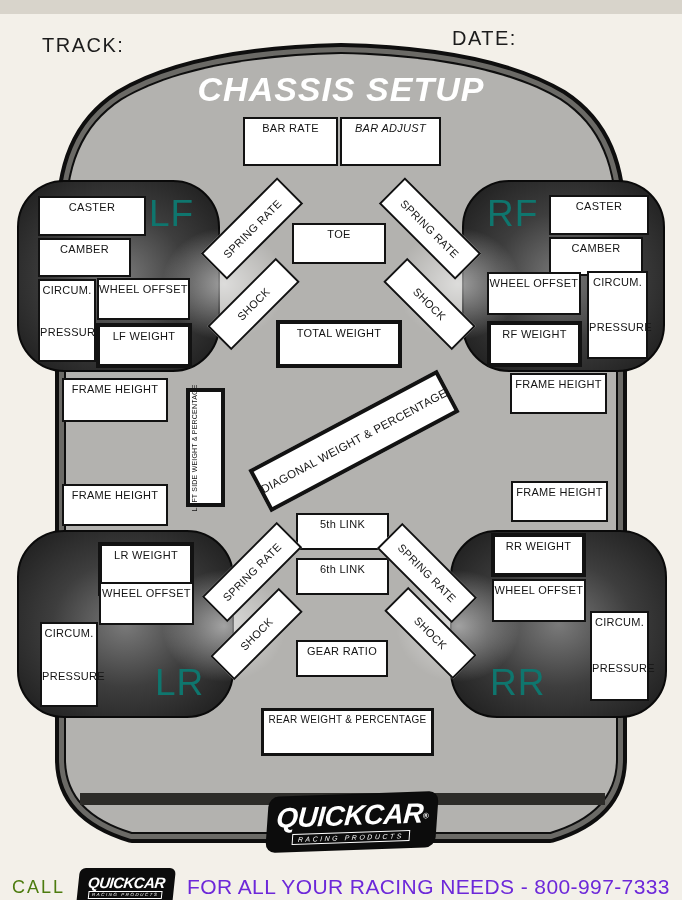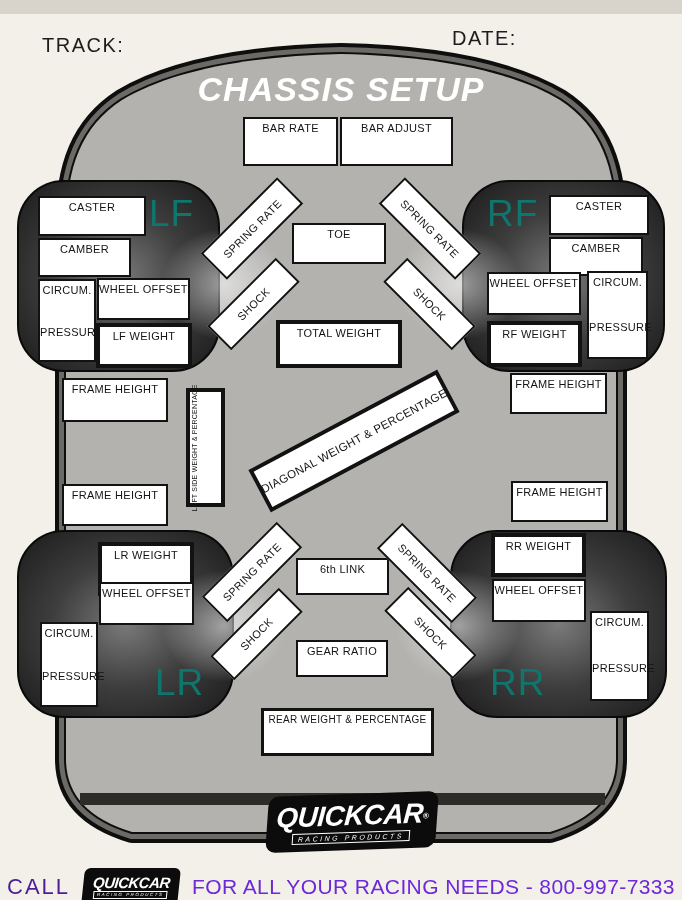--- a/index.html
+++ b/index.html
@@ -56,21 +56,21 @@
   .strip {
     margin-top:2px; border:1.5px solid #ffffff; padding:0 5px;
     color:#ffffff; font-style:italic; font-size:7px; letter-spacing:2.5px;
     line-height:9px; white-space:nowrap;
   }
 
   .footer {
     position:absolute; left:0; right:0; top:851px; height:44px;
     display:flex; align-items:center; justify-content:center; gap:13px;
   }
-  .footer .call { font-size:22px; letter-spacing:2px; color:#4c1d95; }
+  .footer .call { font-size:18px; letter-spacing:2px; color:#4d7c0f; }
   .footer .needs { font-size:21px; letter-spacing:0.4px; color:#6d28d9; white-space:nowrap; }
   .mini-logo {
     width:96px; height:38px; background:#0c0c0c; border-radius:6px;
     transform:skewX(-6deg);
     display:flex; flex-direction:column; align-items:center; justify-content:center;
     flex:0 0 auto;
   }
   .mini-logo .brand { font-size:15px; }
   .mini-logo .strip { margin-top:1px; border-width:1px; font-size:4.5px; letter-spacing:1.5px; line-height:6px; padding:0 3px; }
 </style>
@@ -112,21 +112,21 @@
     <ellipse cx="458" cy="612" rx="62" ry="56" fill="url(#hl)"></ellipse>
   </svg>
 
   <div class="hdr-label" style="left:42px; top:20px;">TRACK:</div>
   <div class="hdr-label" style="left:452px; top:13px;">DATE:</div>
   <div class="title">CHASSIS SETUP</div>
 
   <div class="fbox" style="left:243px; top:103px; width:95px; height:49px;">
     <span class="flabel">BAR RATE</span>
   </div>
-  <div class="fbox" style="left:340px; top:103px; width:113px; height:49px;">
+  <div class="fbox" style="left:340px; top:103px; width:101px; height:49px;font-style:italic;">
     <span class="flabel">BAR ADJUST</span>
   </div>
 
   <div class="corner-label" style="left:149px; top:179px;">LF</div>
   <div class="fbox" style="left:38px; top:182px; width:108px; height:40px;">
     <span class="flabel">CASTER</span>
   </div>
   <div class="fbox" style="left:38px; top:224px; width:93px; height:39px;">
     <span class="flabel">CAMBER</span>
   </div>
@@ -193,20 +193,23 @@
   </div>
 
   <div class="fbox thick" style="left:186px; top:374px; width:39px; height:119px;">
     <span class="vlabel">LEFT SIDE WEIGHT &amp; PERCENTAGE</span>
   </div>
 
   <div class="fbox rot thick" style="left:247px; top:403px; width:214px; height:48px; transform:rotate(-28deg);">
     <span class="flabel" style="font-size:11.5px;">DIAGONAL WEIGHT &amp; PERCENTAGE</span>
   </div>
 
+  <div class="fbox" style="left:296px; top:499px; width:93px; height:37px;">
+    <span class="flabel">5th LINK</span>
+  </div>
   <div class="fbox" style="left:296px; top:544px; width:93px; height:37px;">
     <span class="flabel">6th LINK</span>
   </div>
   <div class="fbox" style="left:296px; top:626px; width:92px; height:37px;">
     <span class="flabel">GEAR RATIO</span>
   </div>
 
   <div class="fbox rot" style="left:199px; top:540px; width:106px; height:36px; transform:rotate(-45deg);">
     <span class="flabel">SPRING RATE</span>
   </div>

